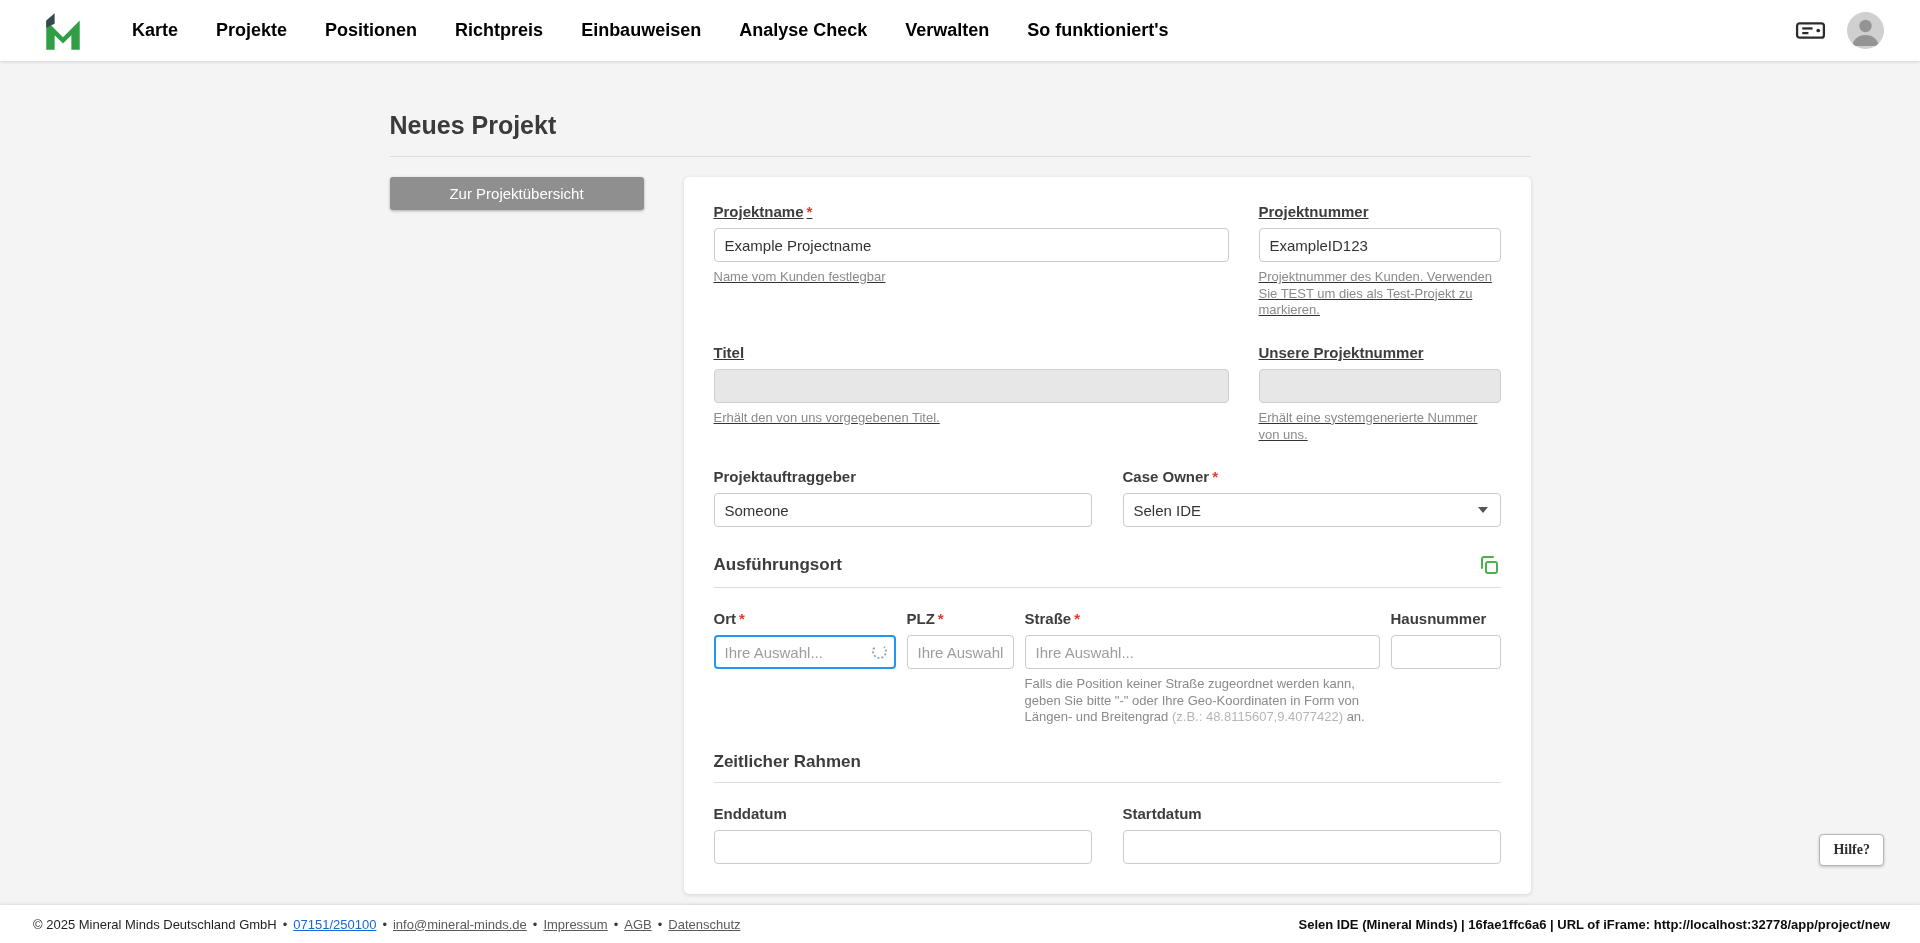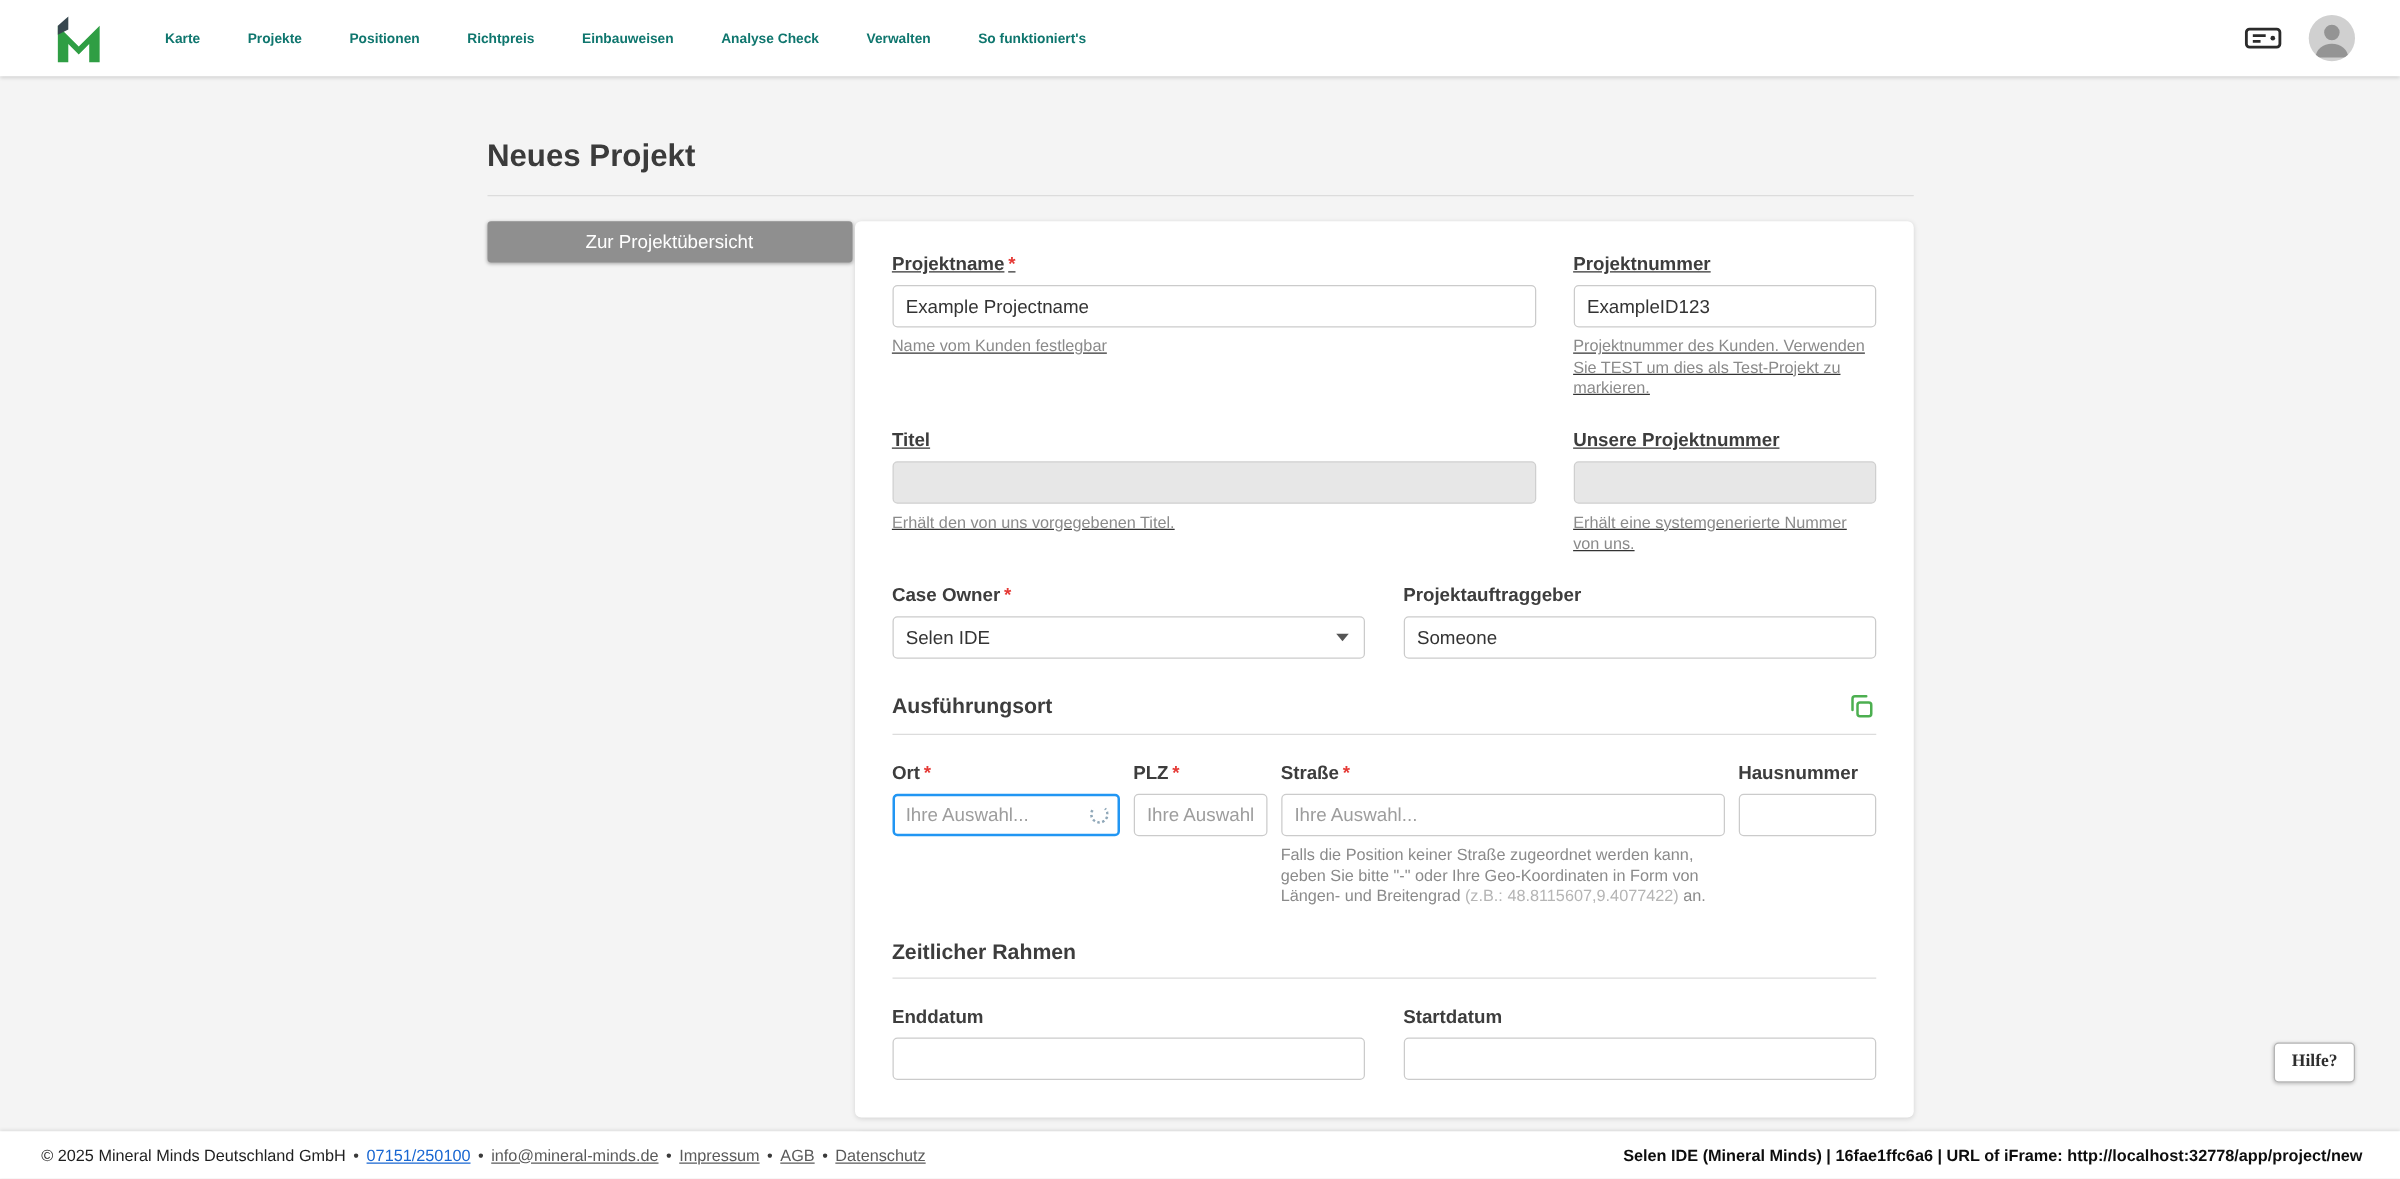--- a/index.html
+++ b/index.html
@@ -15,36 +15,36 @@
   
   .navbar {
     height:61px; background:#fff;
     display:flex; align-items:center;
     padding:0 36px 0 40px;
     box-shadow:0 1px 3px rgba(0,0,0,.14);
     position:relative; z-index:10;
   }
   .logo-wrap { width:48px; height:44px; margin-right:44px; display:flex; align-items:center; }
   .nav-links { display:flex; gap:38px; align-items:center; }
-  .nav-link { font-size:11px; font-weight:700; color:#0f766e; cursor:pointer; white-space:nowrap; }
+  .nav-link { font-size:18px; font-weight:700; color:#000000; cursor:pointer; white-space:nowrap; }
   .nav-right { margin-left:auto; display:flex; align-items:center; gap:20px; }
   .avatar {
     width:37px; height:37px; border-radius:50%;
     background:#d0d0d0; overflow:hidden; display:flex; align-items:flex-end; justify-content:center;
     cursor:pointer;
   }
 
   
   .main { width:1141px; margin:0 auto; padding-top:50px; }
   .page-title { font-size:25px; font-weight:700; color:#3b3b3b; margin-bottom:16px; }
   .title-divider { border:none; border-top:1px solid #dcdcdc; }
   .content-row { display:flex; align-items:flex-start; margin-top:20px; }
   .left-col { width:264px; flex-shrink:0; }
   .back-btn {
-    width:292px; height:33px;
+    width:254px; height:33px;
     background:#8f8f8f; color:#fff;
     border:none; border-radius:3px;
     font-family:inherit; font-size:15px;
     box-shadow:0 1px 3px rgba(0,0,0,.3);
     cursor:pointer;
   }
 
   .card {
     flex:1; margin-left:30px;
     background:#fff; border-radius:5px;
@@ -204,32 +204,32 @@
             <span>Unsere Projektnummer</span>
           </label>
           <input class="input disabled" disabled="" style="">
           <div class="helper">Erhält eine systemgenerierte Nummer von uns.</div>
         </div>
       </div>
 
       <div class="row-half">
         <div class="field">
           <label class="field-label">
+            <span>Projektauftraggeber</span>
+          </label>
+          <input class="input" value="Someone" style="">
+        </div>
+        <div class="field">
+          <label class="field-label">
             <span>Case Owner</span><span class="req">*</span>
           </label>
           <div class="select">
             <span>Selen IDE</span>
             <span class="chevron"></span>
           </div>
-        </div>
-        <div class="field">
-          <label class="field-label">
-            <span>Projektauftraggeber</span>
-          </label>
-          <input class="input" value="Someone" style="">
         </div>
       </div>
 
       <div class="section-head">
         <span class="section-title">Ausführungsort</span>
         <span class="copy-icon">
           <svg width="24" height="24" viewBox="0 0 24 24" fill="none" stroke="#4caf50" stroke-width="2" stroke-linecap="round" stroke-linejoin="round">
             <rect x="9" y="9" width="11" height="11" rx="2"></rect>
             <path d="M5 15 V6 a2 2 0 0 1 2-2 h9"></path>
           </svg>

